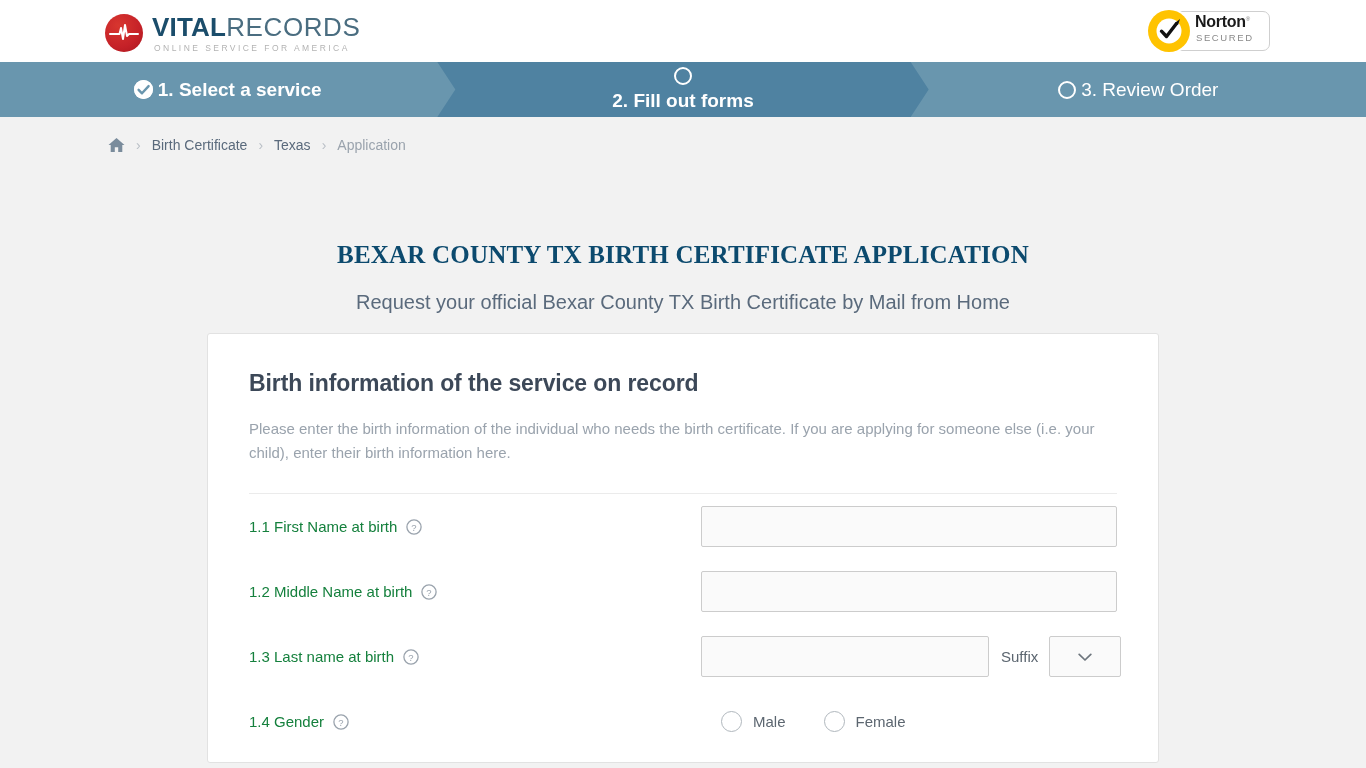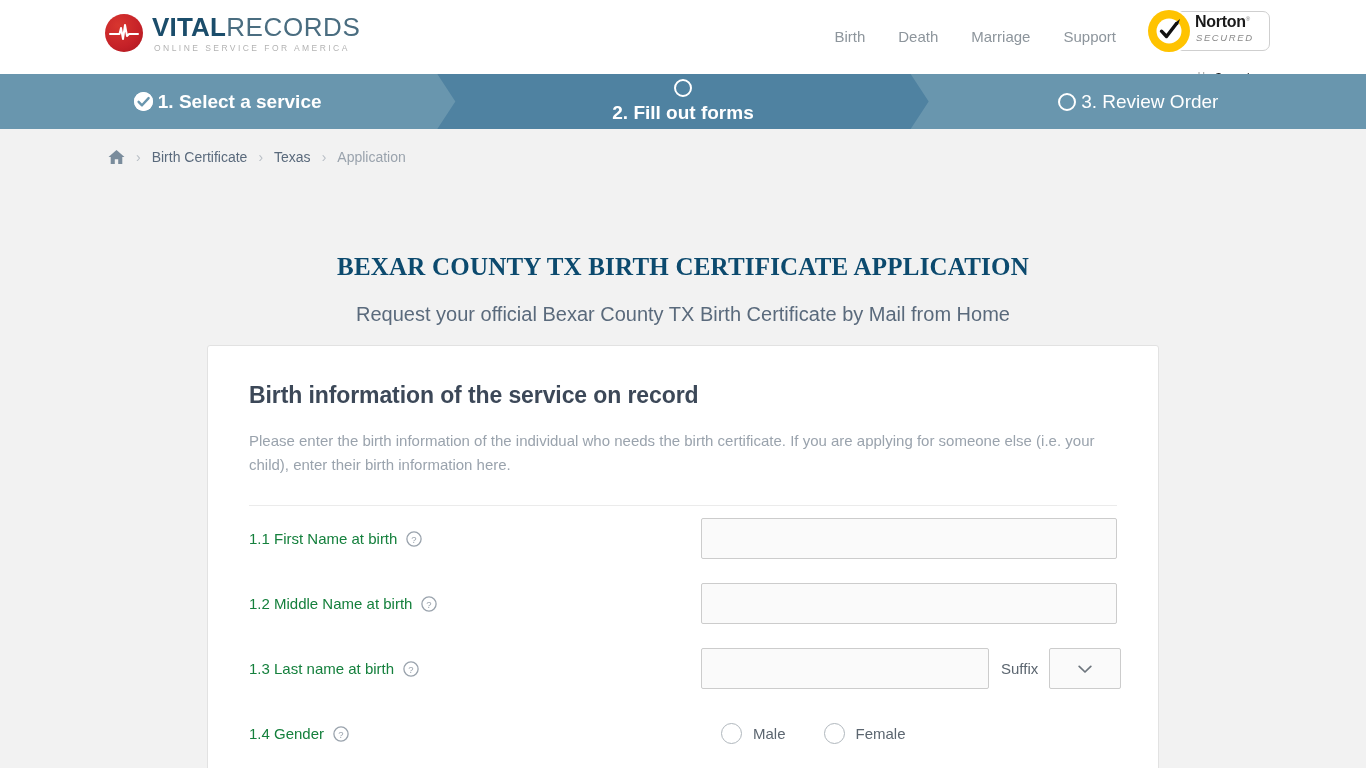--- a/index.html
+++ b/index.html
@@ -6,21 +6,21 @@
   html, body {
     width: 1366px; height: 768px;
     overflow: hidden;
     background: #f2f2f2;
     font-family: "Liberation Sans", sans-serif;
     -webkit-font-smoothing: antialiased;
   }
 
   
   .site-header {
-    height: 74px;
+    height: 62px;
     background: #ffffff;
     position: relative;
     display: flex;
     align-items: center;
   }
   .logo-wrap {
     position: absolute;
     left: 105px; top: 13px;
     display: flex; align-items: center; gap: 9px;
   }
@@ -69,21 +69,21 @@
     display: flex; align-items: center; justify-content: center;
     box-shadow: 0 0 0 2px #fff;
   }
   .norton-word {
     position: absolute; left: 47px; top: 5px;
     font-size: 16px; font-weight: bold; color: #1a1a1a; letter-spacing: -.3px;
   }
   .norton-tm { font-size: 6px; vertical-align: super; font-weight: normal; color: #777; }
   .norton-secured {
     position: absolute; left: 48px; top: 24px;
-    font-size: 9.5px; color: #8a8a8a; letter-spacing: 1.6px; font-style: italic;
+    font-size: 9.5px; color: #8a8a8a; letter-spacing: 1.6px;
   }
   .norton-powered {
     position: absolute; left: 17px; top: 62px;
     font-size: 9px; color: #8a8a8a; letter-spacing: .1px; white-space: nowrap;
   }
   .norton-powered b { color: #1a1a1a; font-size: 9.5px; }
 
   
   .steps {
     height: 55px;
@@ -242,26 +242,20 @@
       </svg>
     </span>
     <span class="logo-text">
       <div class="logo-title">
         <span class="lt-bold">VITAL</span><span class="lt-light">RECORDS</span>
       </div>
       <div class="logo-sub">ONLINE SERVICE FOR AMERICA</div>
     </span>
   </div>
 
-  <nav class="main-nav">
-    <a href="#">Birth</a>
-    <a href="#">Death</a>
-    <a href="#">Marriage</a>
-    <a href="#">Support</a>
-  </nav>
 
   <div class="norton">
     <div class="norton-box"></div>
     <div class="norton-circle">
       <svg width="26" height="26" viewBox="0 0 26 26" aria-hidden="true">
         <circle cx="13" cy="13" r="12.5" fill="#ffffff"></circle>
         <polyline points="5.5,13.2 10.5,18.5 20.5,5.5" fill="none" stroke="#111111" stroke-width="3.4" stroke-linecap="round" stroke-linejoin="round"></polyline>
         <path d="M19 5 L24 1 L22 7 Z" fill="#111111"></path>
       </svg>
     </div>

